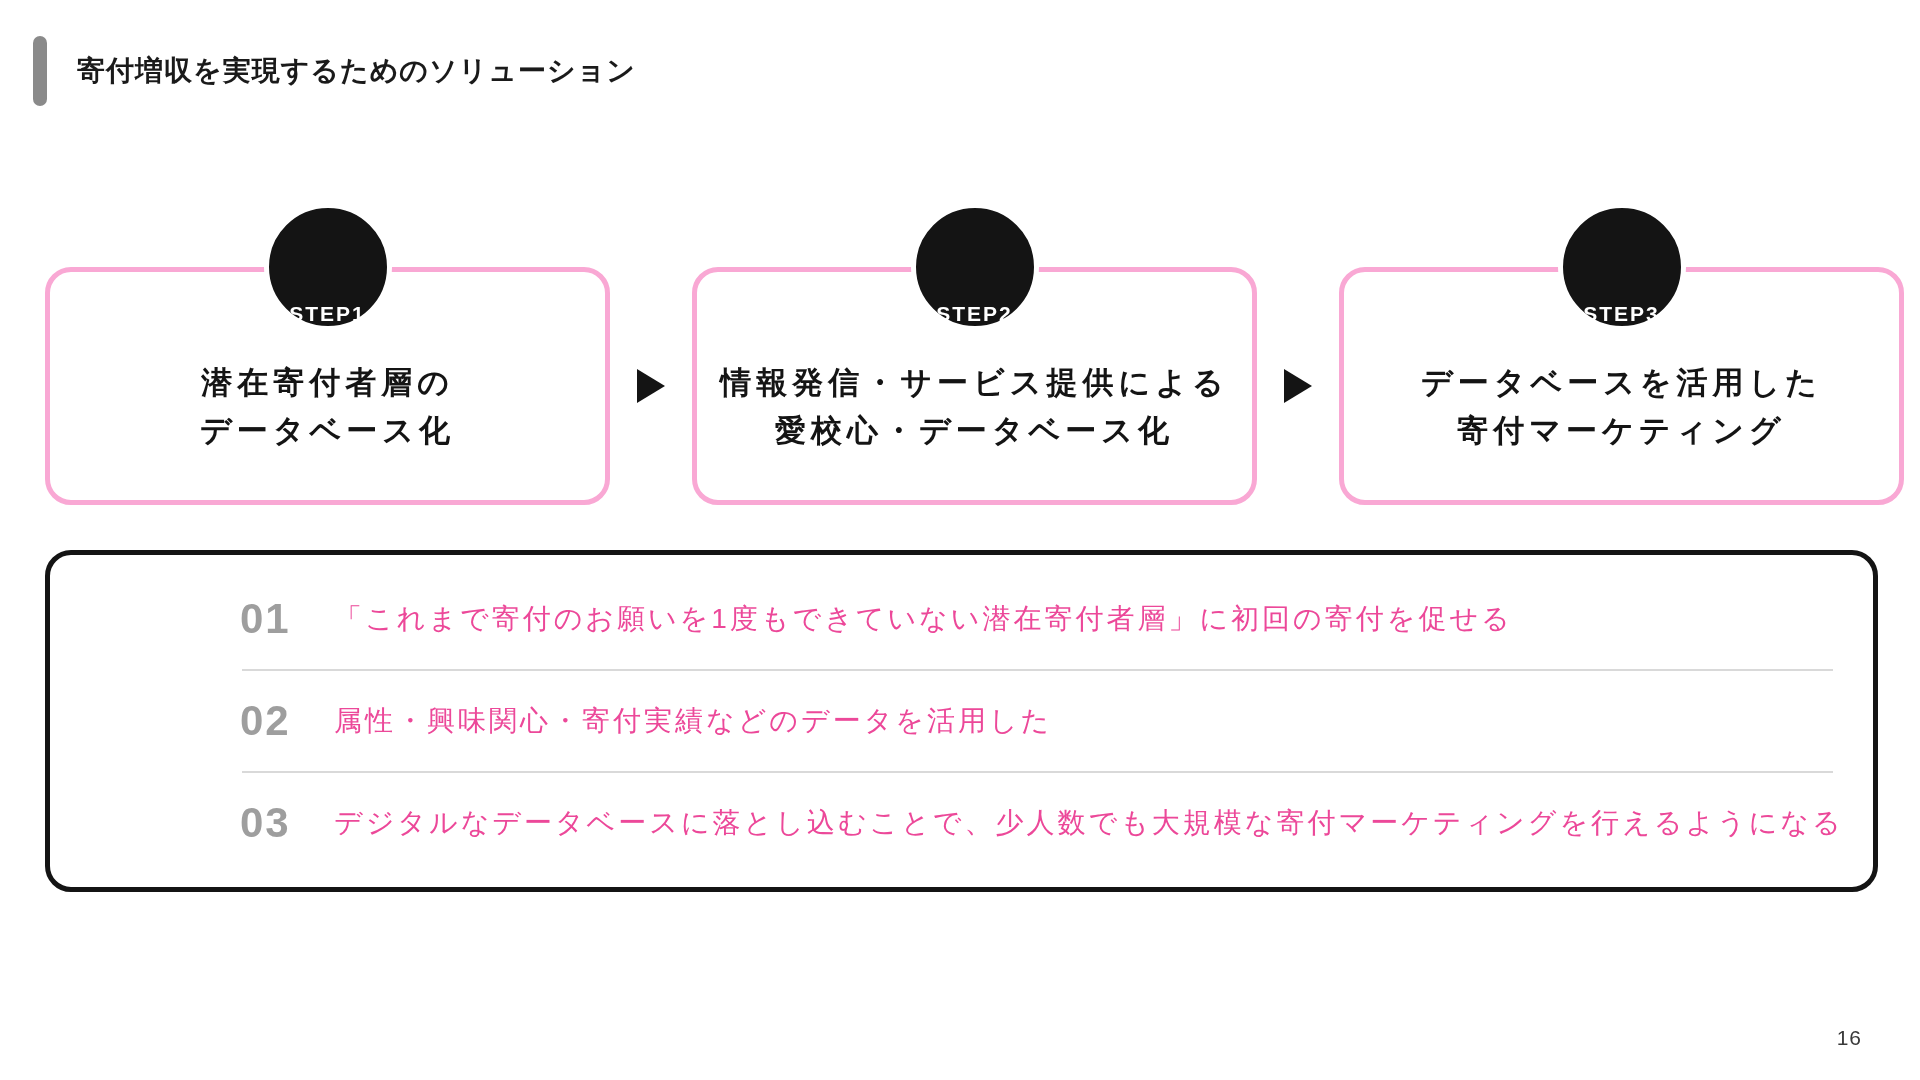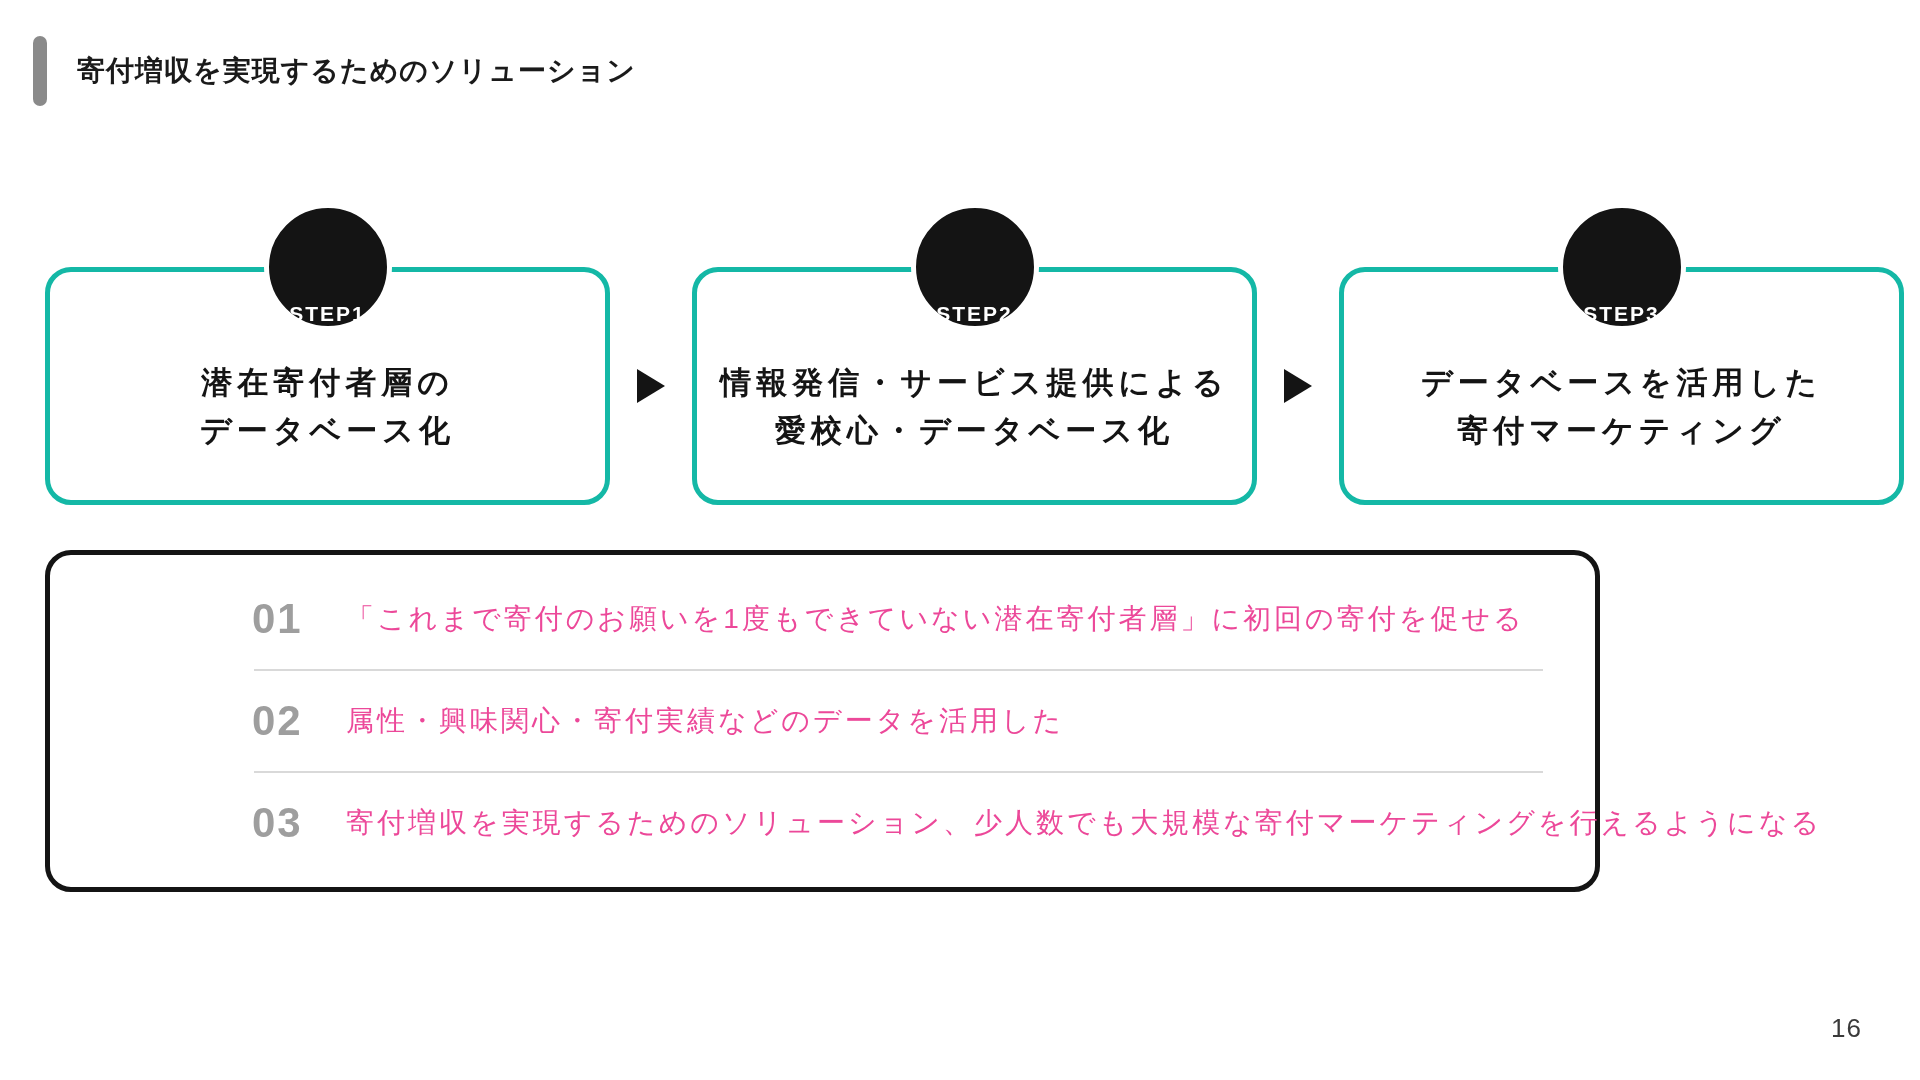--- a/index.html
+++ b/index.html
@@ -53,21 +53,21 @@
     justify-content: space-between;
   }
   .step {
     position: relative;
     width: 565px;
     flex: 0 0 565px;
   }
   .step-card {
     box-sizing: border-box;
     height: 238px;
-    border: 5px solid #14b8a6;
+    border: 5px solid #f9a8d4;
     border-radius: 26px;
     background: #ffffff;
     display: flex;
     align-items: center;
     justify-content: center;
     padding-top: 42px;
   }
   .step-text {
     text-align: center;
     font-size: 31px;
@@ -105,26 +105,26 @@
     border-left: 28px solid #141414;
     margin-top: 102px;
     flex: 0 0 auto;
   }
 
   
   .solution-box {
     position: absolute;
     top: 550px;
     left: 45px;
-    width: 1555px;
+    width: 1833px;
     box-sizing: border-box;
     border: 5px solid #141414;
     border-radius: 26px;
     background: #ffffff;
-    padding: 14px 16px;
+    padding: 14px 4px;
   }
   .point-row {
     display: flex;
     align-items: center;
     padding: 26px 0;
   }
   .point-number {
     flex: 0 0 66px;
     margin-left: 186px;
     font-size: 42px;
@@ -145,22 +145,22 @@
   .point-divider {
     height: 2px;
     background: #d9d9d9;
     margin: 0 36px 0 188px;
   }
 
   
   .page-number {
     position: absolute;
     right: 58px;
-    bottom: 36px;
-    font-size: 26px;
+    bottom: 30px;
+    font-size: 21px;
     color: #3a3a3a;
     letter-spacing: 1px;
   }
 </style>
 </head>
 <body>
 
 <div class="slide">
 
   <header class="title-row">
@@ -228,21 +228,21 @@
       <div class="point-text">
         <div>属性・興味関心・寄付実績などのデータを活用した</div>
       </div>
     </div>
 
     <div class="point-divider"></div>
 
     <div class="point-row">
       <div class="point-number">03</div>
       <div class="point-text">
-        <div>寄付増収を実現するためのソリューション、少人数でも大規模な寄付マーケティングを行えるようになる</div>
+        <div>デジタルなデータベースに落とし込むことで、少人数でも大規模な寄付マーケティングを行えるようになる</div>
       </div>
     </div>
 
   </div>
 
   <div class="page-number">16</div>
 
 </div>
 
 </body></html>

